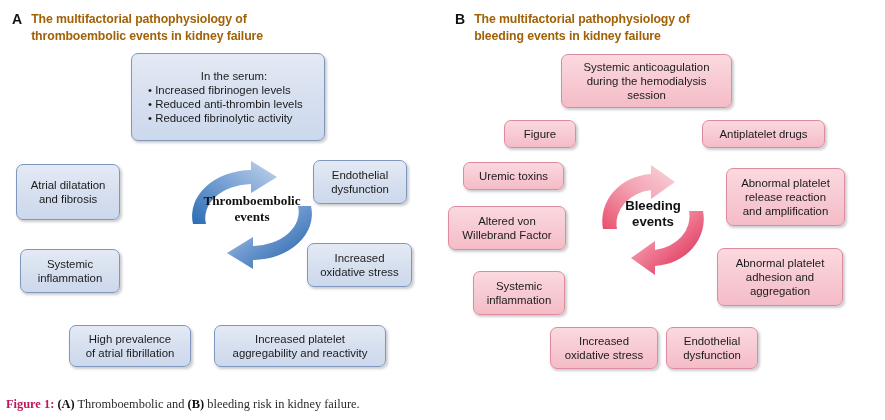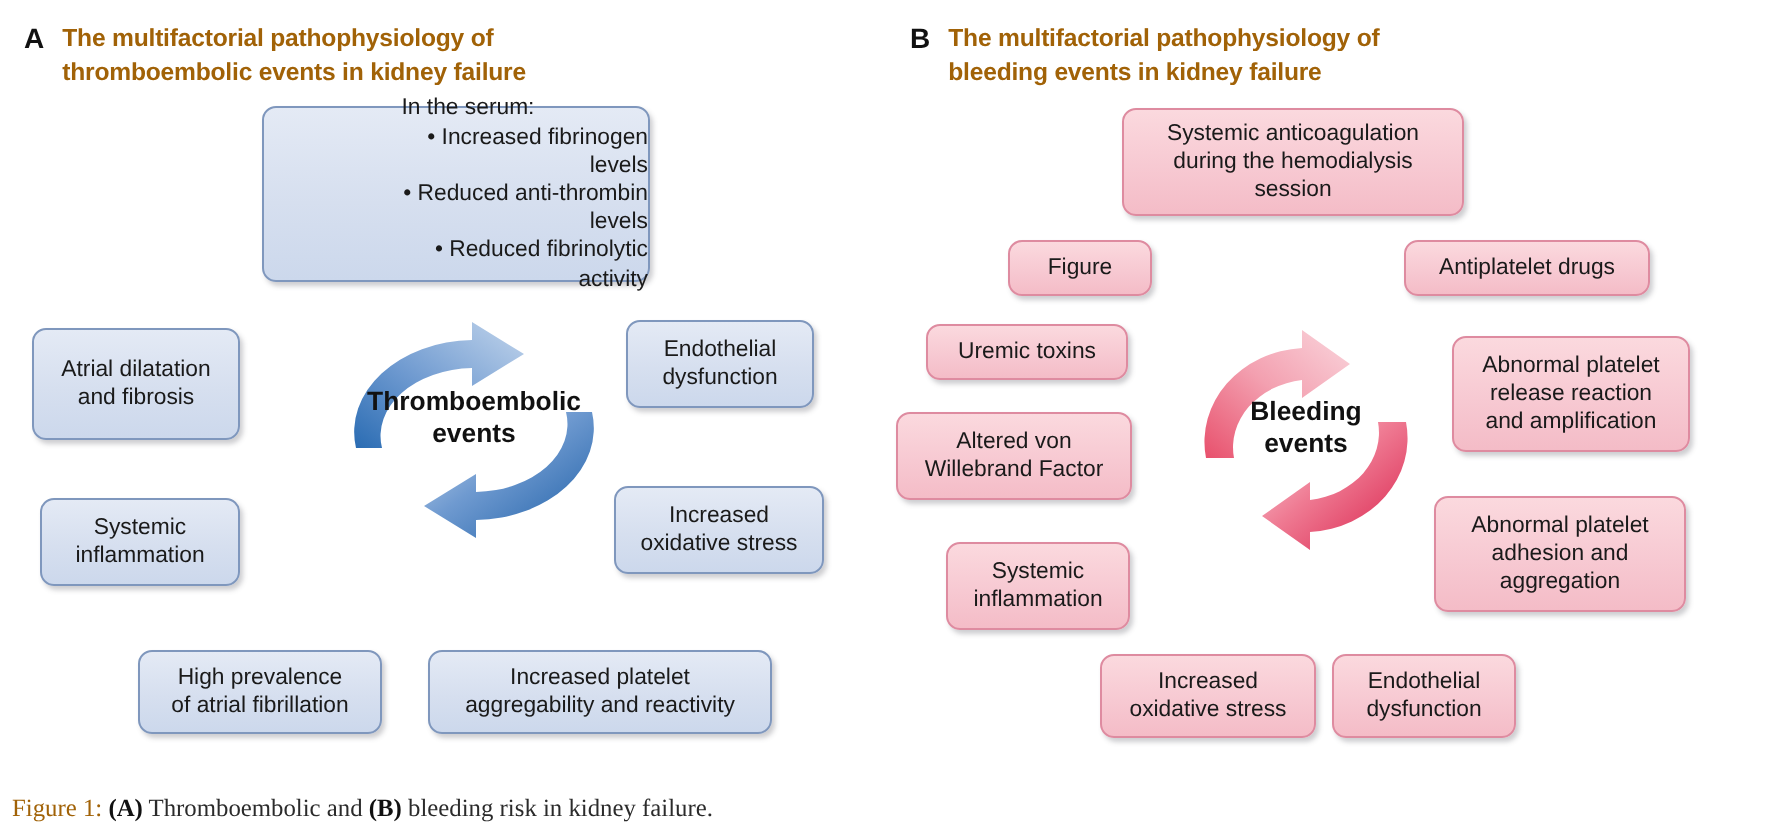--- a/index.html
+++ b/index.html
@@ -49,41 +49,41 @@
   .node .lines{display:block;white-space:pre-line;}
 
   
   #serum-box{
     justify-content:flex-start;
     text-align:left;
     padding:5px 0 5px 12px;
   }
   #serum-box .inner{display:block;width:100%;}
   #serum-box .serum-title{display:block;text-align:center;}
-  #serum-box .serum-item{display:block;text-align:right;padding-left:4px;margin-left:36px;}
+  #serum-box .serum-item{display:block;text-align:left;padding-left:4px;}
 
   
   .cycle{position:absolute;}
   .cycle-label{
     position:absolute;left:0;right:0;
     text-align:center;
     font-weight:bold;
     color:#111;
     font-size:13.2px;
     line-height:15.5px;
     white-space:pre-line;
   }
 
   
   #caption{
     position:absolute;left:6px;top:396px;width:870px;
     font-family:"Liberation Serif", serif;
     font-size:12.4px;line-height:16px;color:#2b2b2b;
   }
-  #caption .figlabel{color:#a16207;font-weight:normal;}
+  #caption .figlabel{color:#be185d;font-weight:bold;}
   #caption .b{font-weight:bold;color:#111;}
 </style>
 </head>
 <body>
 
 <div class="figure">
 
   <div class="panel-header" id="hdr-a">
     <span class="panel-letter">A</span>
     <span class="panel-title" style="white-space:pre-line;">The multifactorial pathophysiology of
@@ -92,21 +92,21 @@
 
   <div class="node blue" id="serum-box" style="left:131px;top:53px;width:194px;height:88px;">
     <span class="inner">
       <span class="serum-title">In the serum:</span>
       <span class="serum-item">• Increased fibrinogen levels</span>
       <span class="serum-item">• Reduced anti-thrombin levels</span>
       <span class="serum-item">• Reduced fibrinolytic activity</span>
     </span>
   </div>
 
-  <div class="cycle" id="cycle-a" style="left:166px;top:160px;width:142px;height:110px;">
+  <div class="cycle" id="cycle-a" style="left:181px;top:160px;width:142px;height:110px;font-family:Liberation Serif, serif;">
     <svg width="142" height="110" viewBox="0 0 142 110">
       <defs>
         <linearGradient id="gA1" x1="0" y1="1" x2="1" y2="0">
           <stop offset="0%" stop-color="#2a6cb3"></stop>
           <stop offset="45%" stop-color="#6f9ad0"></stop>
           <stop offset="100%" stop-color="#c2d5ec"></stop>
         </linearGradient>
         <linearGradient id="gA2" x1="0" y1="0" x2="1" y2="1">
           <stop offset="0%" stop-color="#cfdeef"></stop>
           <stop offset="45%" stop-color="#6f9ad0"></stop>

